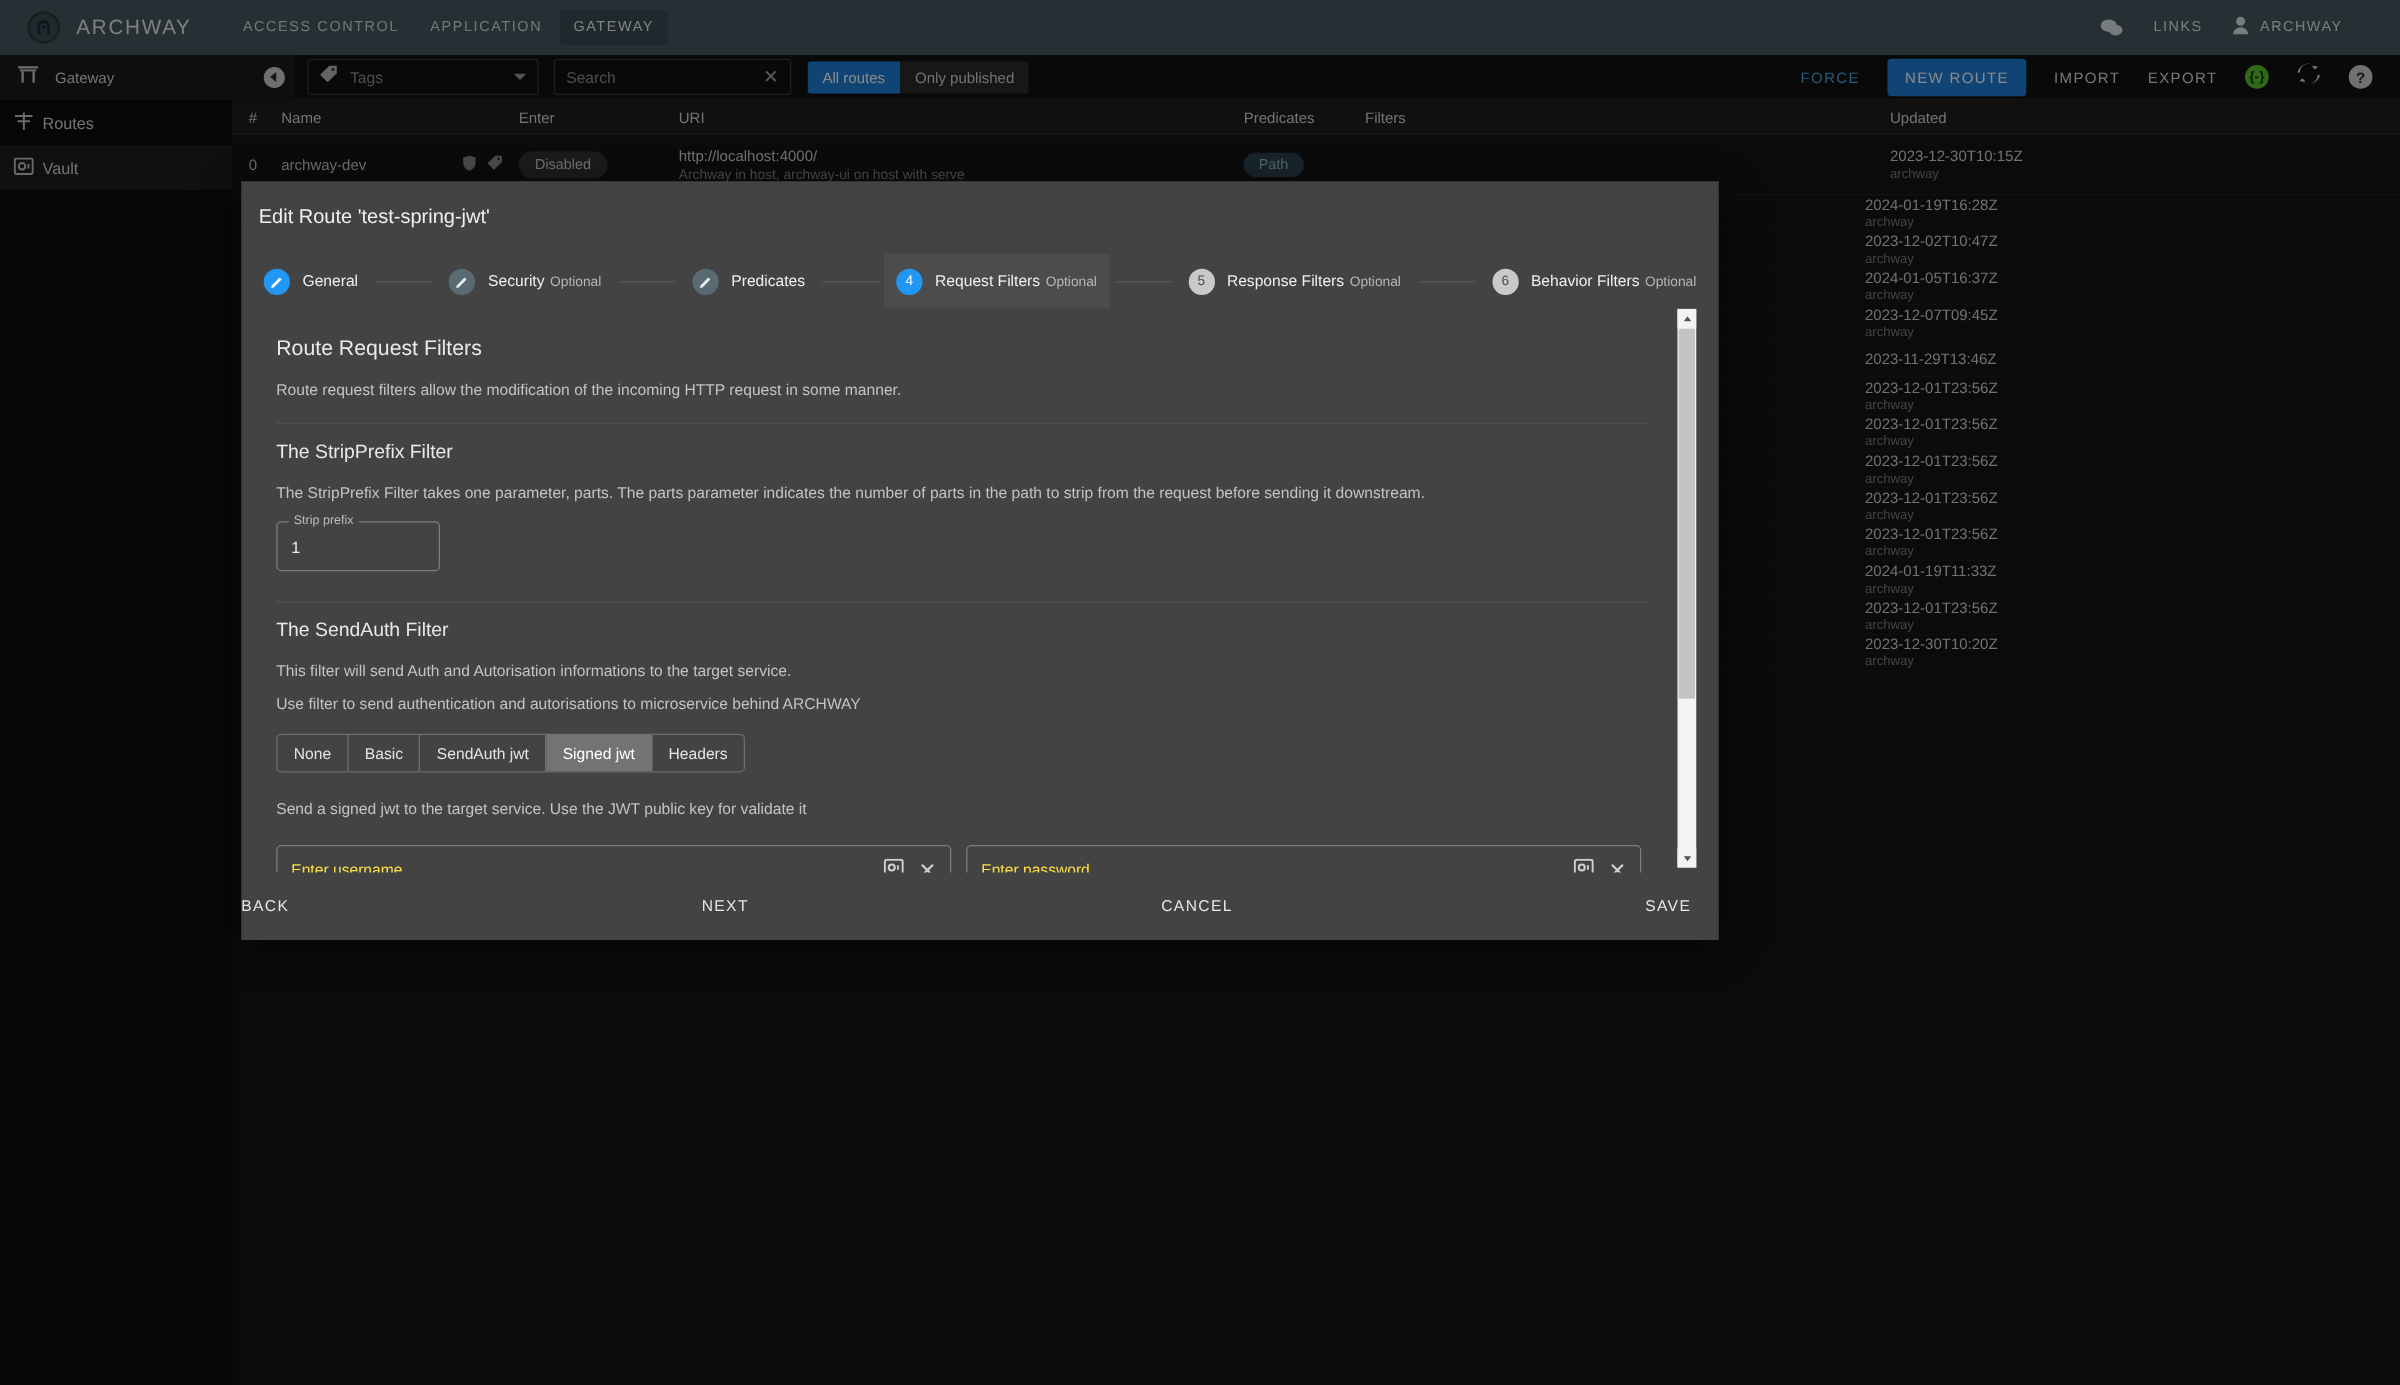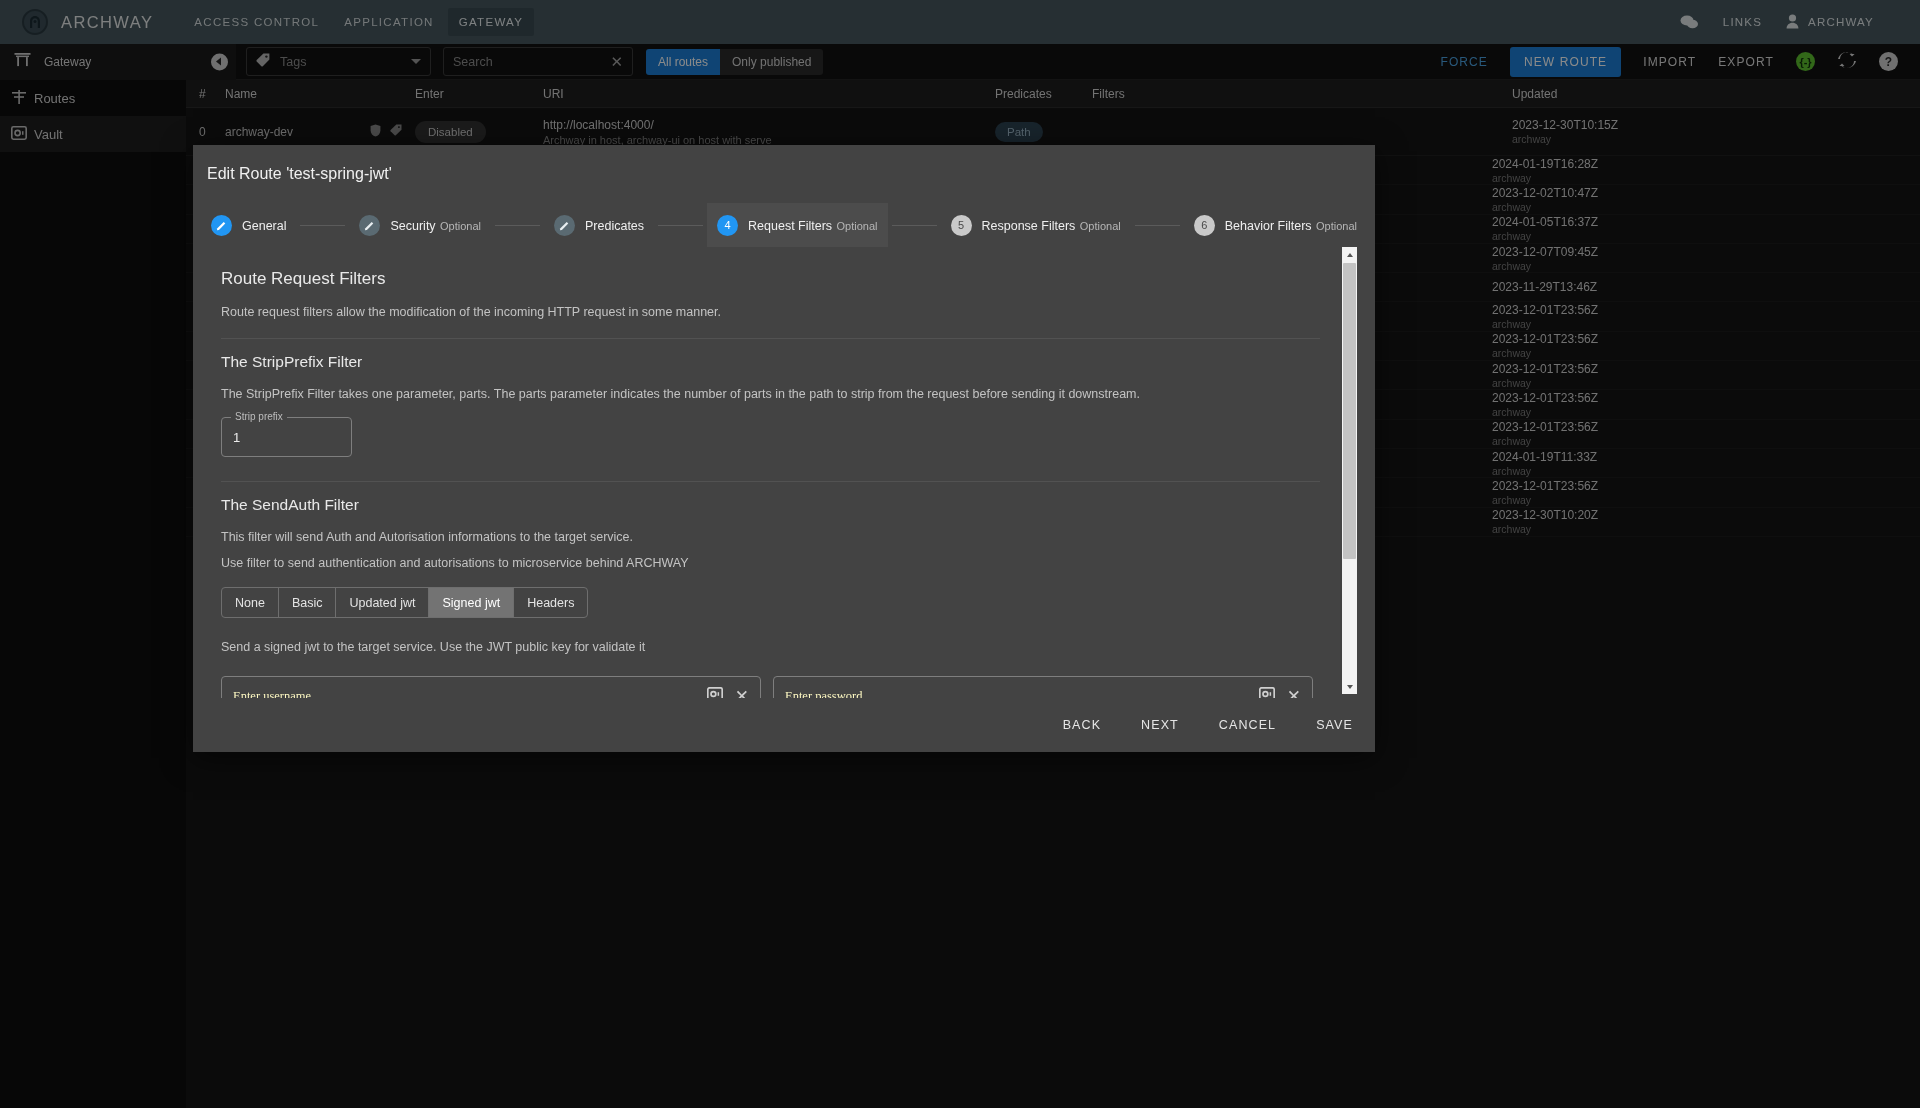--- a/index.html
+++ b/index.html
@@ -180,41 +180,41 @@
     font-size: 12.5px; color: #e4e4e4; border-right: 1px solid #6e6e6e; cursor: pointer;
   }
   .bg-btn:last-child { border-right: none; }
   .bg-btn.on { background: #737373; color: #fff; }
 
   .credrow { margin-top: 22px; display: flex; gap: 12px; }
   .credfield {
     width: 540px; height: 40px; border: 1px solid #7e7e7e; border-radius: 4px;
     display: flex; align-items: center; padding: 0 11px; gap: 12px;
   }
-  .credfield .cph { flex: 1; font-size: 12.5px; color: #fef9c3; font-family: Liberation Serif, serif; }
+  .credfield .cph { flex: 1; font-size: 12.5px; color: #fde047; }
   .vault-ic { cursor:pointer; }
   .clr-ic { font-size: 17px; color: #d0d0d0; line-height: 1; cursor: pointer; }
 
   
   .mscroll { position: absolute; right: 18px; top: 0; bottom: 4px; width: 15px; background: #f3f3f3; }
   .mscroll .arrow {
     position: absolute; left: 0; width: 15px; height: 15px; background: #f3f3f3;
     display: flex; align-items: center; justify-content: center; cursor: pointer;
   }
   .mscroll .arrow.up { top: 0; }
   .mscroll .arrow.down { bottom: 0; }
   .mscroll .arrow i { width:0;height:0;border-left:3.5px solid transparent;border-right:3.5px solid transparent; }
   .mscroll .arrow.up i { border-bottom: 4px solid #555; }
   .mscroll .arrow.down i { border-top: 4px solid #555; }
   .mscroll .thumb {
     position: absolute; left: 1px; width: 13px; top: 16px; height: 296px;
     background: #c3c3c3; border-radius: 1px; cursor: grab;
   }
 
-  .modal-foot { height: 54px; display: flex; align-items: center; justify-content: flex-end; gap: 40px; padding-right: 22px; }
+  .modal-foot { height: 54px; display: flex; align-items: center; justify-content: space-between; gap: 40px; padding-right: 22px; }
   .fbtn { font-size: 12.5px; letter-spacing: 1.1px; color: #e6e6e6; cursor: pointer; }
 </style>
 </head>
 <body>
 
 <div class="topnav">
   <div class="brand">
     <span class="brand-logo">
       <svg width="16" height="16" viewBox="0 0 16 16">
           <path d="M8 2c-3 0-5 2.3-5 5.2V14h2.2V7.2C5.2 5.6 6.4 4.3 8 4.3s2.8 1.3 2.8 2.9V14H13V7.2C13 4.3 11 2 8 2z" fill="#1b2b33"></path>
@@ -533,21 +533,21 @@
 
       <div class="hr" style="margin-top:24px"></div>
 
       <div class="sec-h" style="font-size:15.5px">The SendAuth Filter</div>
       <div class="sec-p">This filter will send Auth and Autorisation informations to the target service.</div>
       <div class="sec-p" style="margin-top:12px">Use filter to send authentication and autorisations to microservice behind ARCHWAY</div>
 
       <div class="btngroup">
         <div class="bg-btn">None</div>
         <div class="bg-btn">Basic</div>
-        <div class="bg-btn">Updated jwt</div>
+        <div class="bg-btn">SendAuth jwt</div>
         <div class="bg-btn on">Signed jwt</div>
         <div class="bg-btn">Headers</div>
       </div>
 
       <div class="sec-p" style="margin-top:22px">Send a signed jwt to the target service. Use the JWT public key for validate it</div>
 
       <div class="credrow">
         <div class="credfield">
           <span class="cph">Enter username</span>
           <span class="vault-ic">

